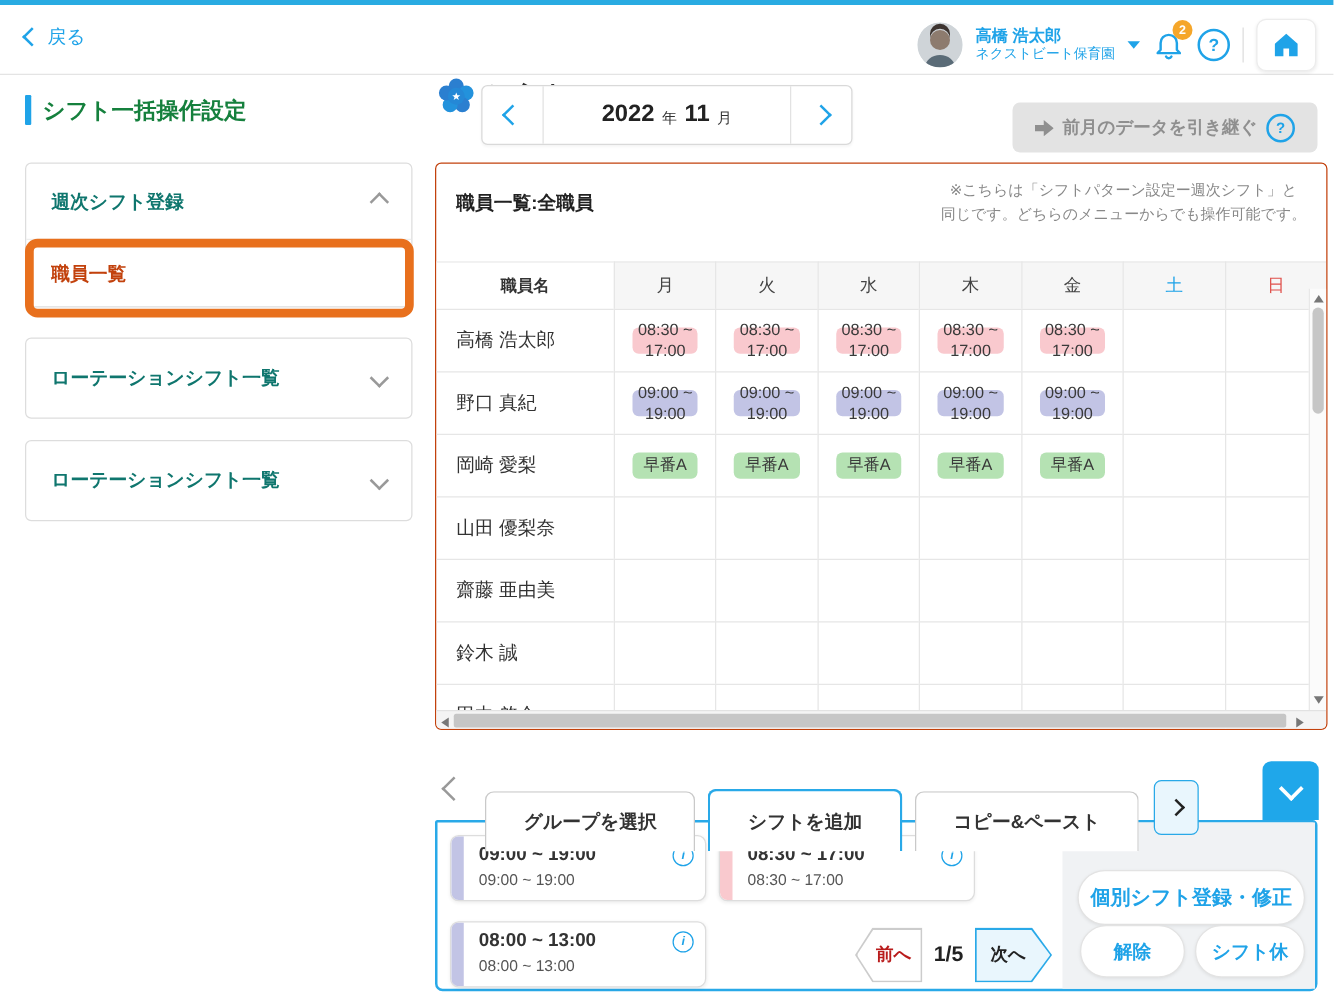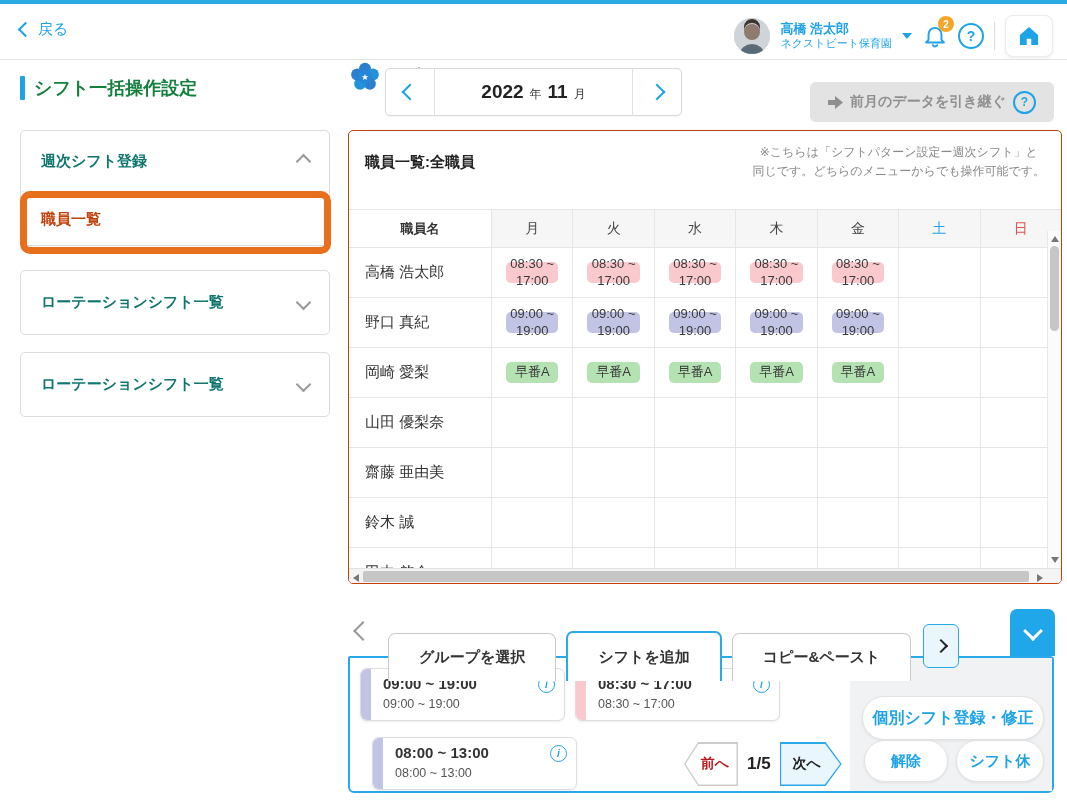--- a/index.html
+++ b/index.html
@@ -91,21 +91,21 @@
   
   #shift-panel{left:348px;top:656px;width:706px;height:137px;border:2px solid #29a9e8;border-radius:2px 4px 6px 6px;background:#fff;box-sizing:border-box;z-index:2;}
   #shift-panel .right-zone{position:absolute;top:0;bottom:0;left:500px;right:0;background:#f0f2f4;}
   .shift-card{position:absolute;width:205px;height:53px;background:#fff;border:1px solid #ddd;border-radius:7px;box-shadow:0 1px 3px rgba(0,0,0,.07);box-sizing:border-box;overflow:hidden;cursor:pointer;}
   .shift-card .strip{position:absolute;left:0;top:0;bottom:0;width:10px;}
   .shift-card .title{position:absolute;left:22px;top:6px;font-size:15px;font-weight:bold;color:#333;}
   .shift-card .subtitle{position:absolute;left:22px;top:28px;font-size:12.5px;color:#555;}
   .info-icon{position:absolute;right:9px;top:7px;width:15px;height:15px;border:1.5px solid #1fa3e8;border-radius:50%;color:#1fa3e8;font-size:10px;font-weight:bold;display:flex;align-items:center;justify-content:center;font-style:italic;}
   #card-1{left:10px;top:10px;}
   #card-2{left:225px;top:10px;}
-  #card-3{left:22px;top:79px;padding-left:27px;}
+  #card-3{left:10px;top:79px;padding-left:27px;}
   #pager{position:absolute;left:334px;top:84px;display:flex;align-items:center;gap:9px;}
   .pg{position:relative;width:54px;height:44px;cursor:pointer;}
   .pg .outer{position:absolute;inset:0;}
   .pg .inner{position:absolute;inset:1.5px;display:flex;align-items:center;justify-content:center;font-size:14px;font-weight:bold;}
   .pg.prev .outer{background:#cccccc;clip-path:polygon(26% 0,100% 0,100% 100%,26% 100%,0 50%);}
   .pg.prev .inner{background:#fff;clip-path:polygon(26% 0,100% 0,100% 100%,26% 100%,0 50%);color:#b91c1c;padding-left:8px;}
   .pg.next{width:62px;}
   .pg.next .outer{background:#29a9e8;clip-path:polygon(0 0,74% 0,100% 50%,74% 100%,0 100%);}
   .pg.next .inner{background:#e9f6fd;clip-path:polygon(0 0,74% 0,100% 50%,74% 100%,0 100%);color:#222;padding-right:8px;}
   #page-indicator{font-size:17px;font-weight:bold;color:#222;}

